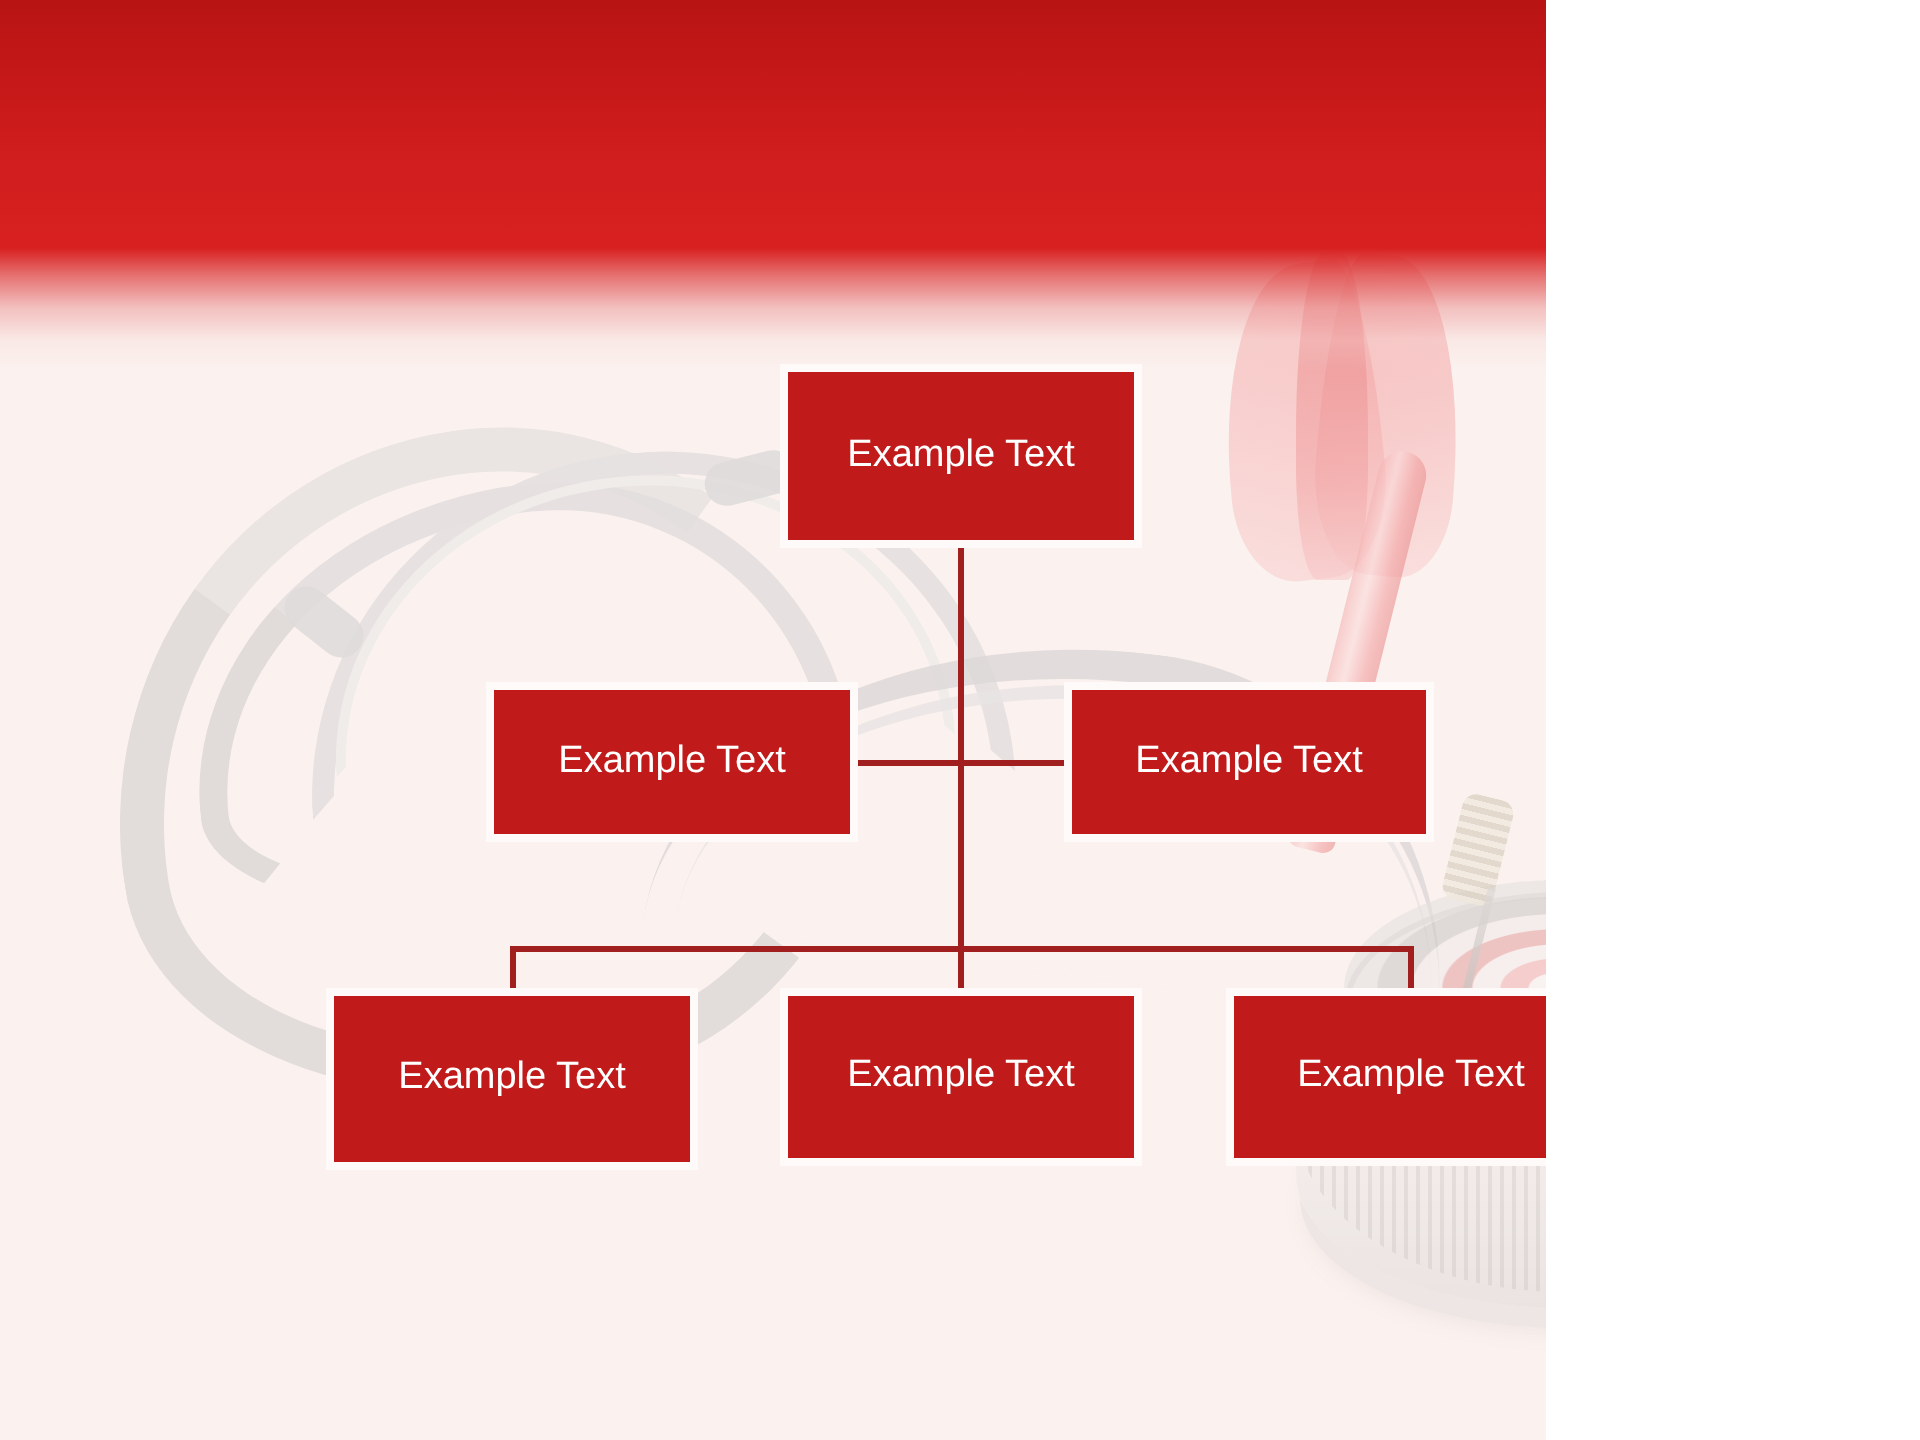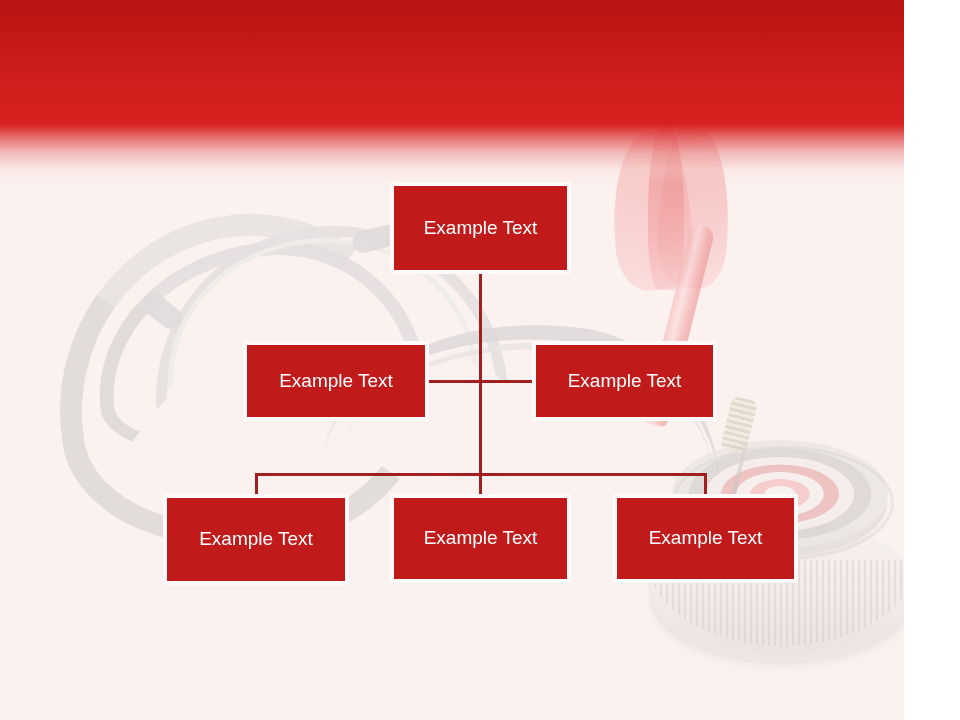--- a/index.html
+++ b/index.html
@@ -6,21 +6,21 @@
     margin: 0;
     padding: 0;
     background: #ffffff;
   }
   body {
     font-family: "Liberation Sans", sans-serif;
   }
 
   #slide {
     position: relative;
-    width: 904px;
+    width: 773px;
     height: 720px;
     overflow: hidden;
     background: #fbf2ef;
   }
 
   
   .bg-layer {
     position: absolute;
     inset: 0;
     overflow: hidden;

